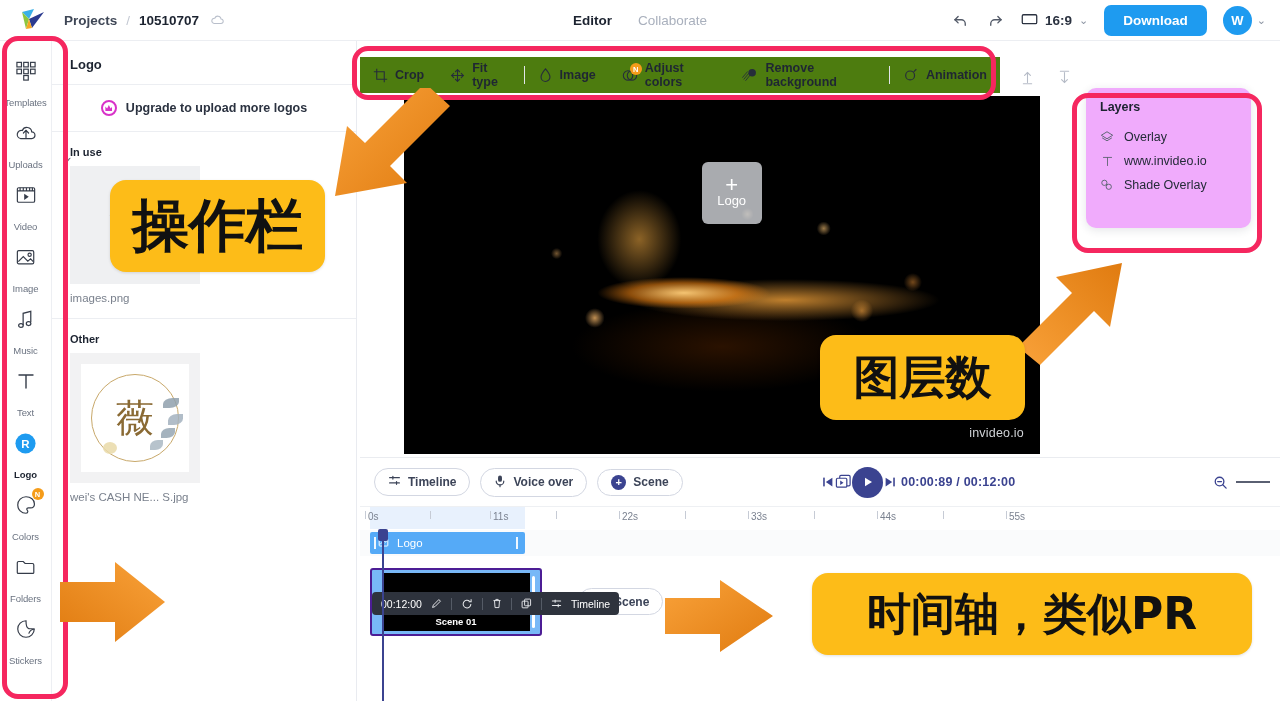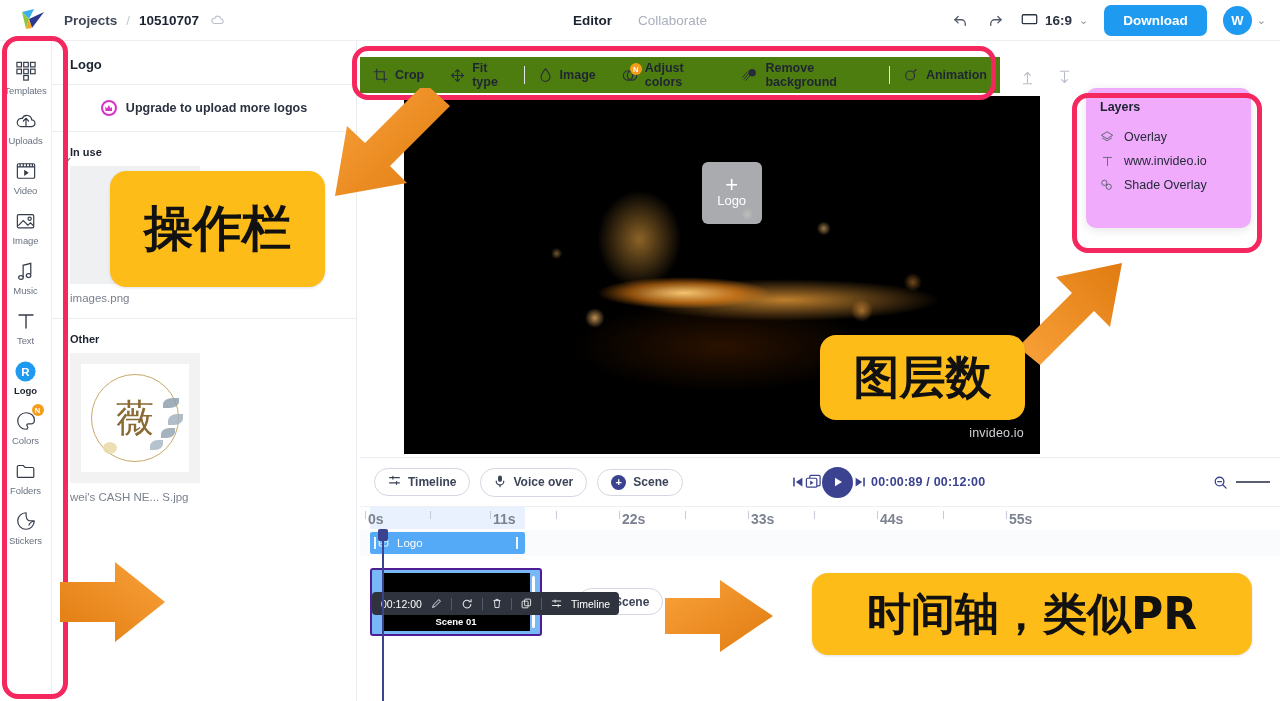--- a/index.html
+++ b/index.html
@@ -50,21 +50,21 @@
   .avatar-chev { color:#8b93a2; font-size:11px; }
 
   
   .rail {
     position:absolute; left:0; top:41px; width:52px; height:660px;
     background:#fff; display:flex; flex-direction:column; align-items:center;
     padding-top:12px; gap:2px; border-right:1px solid #edeff3;
   }
   .rail-item {
     width:52px; display:flex; flex-direction:column; align-items:center;
-    gap:2px; padding:6px 0 5px; cursor:pointer;justify-content:flex-end;
+    gap:14px; padding:6px 0 5px; cursor:pointer;justify-content:flex-end;
   }
   .rail-ico { height:24px; display:flex; align-items:center; justify-content:center; color:#353c49; }
   .rail-lbl { font-size:9.5px; color:#6a7280; letter-spacing:-0.1px; }
   .rail-item.active .rail-lbl { color:#1c2330; font-weight:700; }
   .badge-n {
     position:absolute; right:-7px; top:-5px; width:12px; height:12px; border-radius:50%;
     background:#f59c1a; color:#fff; font-size:7.5px; display:flex;
     align-items:center; justify-content:center; font-weight:700;
   }
   .rail-ico.rel { position:relative; }
@@ -172,29 +172,29 @@
     background:#fff; border-top:1px solid #eaecf0;
   }
   .tl-controls { position:relative; height:48px; display:flex; align-items:center; padding-left:14px; gap:10px; }
   .tl-btn {
     display:flex; align-items:center; gap:7px; border:1px solid #d3d7e2;
     border-radius:16px; padding:5px 13px; font-size:12px; color:#3c4458;
     background:#fff; cursor:pointer; font-weight:600;
     font-family:"Liberation Sans", sans-serif;
   }
   .dot-plus { width:15px; height:15px; border-radius:50%; background:#3b4390; color:#fff; display:flex; align-items:center; justify-content:center; font-size:11px; line-height:1;}
-  .transport { position:absolute; left:431px; display:flex; align-items:center; }
+  .transport { position:absolute; left:461px; display:flex; align-items:center; }
   .t-ico { color:#3b4390; display:flex; align-items:center; cursor:pointer; }
   .play-btn { width:31px; height:31px; border-radius:50%; background:#3b4390; display:flex; align-items:center; justify-content:center; cursor:pointer;}
   .time-read { font-size:12.5px; color:#3b4390; font-weight:700; letter-spacing:.2px; margin-left:4px;}
   .zoom-ctrl { position:absolute; right:10px; display:flex; align-items:center; gap:8px; }
   .zoom-track { width:34px; height:2px; background:#5a6072; }
 
   .ruler { position:relative; height:22px; border-top:1px solid #eef0f3; background:#fff; }
-  .tick { position:absolute; top:4px; font-size:14px; color:#7b8290;font-weight:bold; }
+  .tick { position:absolute; top:4px; font-size:10px; color:#7b8290; }
   .tick-line { position:absolute; top:4px; width:1px; height:8px; background:#c6cbd5; }
   .sel-range { position:absolute; left:10px; top:0; width:155px; height:22px; background:#e8f1fd; }
 
   .track-area { position:relative; background:#fff; }
   .track-row { position:relative; height:26px; background:#fafbfc; margin-top:2px; }
   .clip-logo {
     position:absolute; left:10px; top:2px; width:155px; height:22px;
     background:#55aaf7; border-radius:2px; display:flex; align-items:center;
     gap:8px; padding-left:8px; color:#fff; font-size:11.5px; cursor:pointer;
   }
@@ -775,17 +775,17 @@
   <svg class="arrow" style="left:665px; top:580px;" width="110" height="72" viewBox="0 0 110 72">
     <defs>
         <linearGradient id="g4" x1="0" y1="0" x2="1" y2="1">
       <stop offset="0%" stop-color="#f9a23a"></stop>
           <stop offset="100%" stop-color="#e07b10"></stop>
         </linearGradient>
       </defs>
     <path d="M0 18 L55 18 L55 0 L108 36 L55 72 L55 54 L0 54 Z" fill="url(#g4)"></path>
   </svg>
 
-  <div class="note" style="left:110px; top:171px; width:215px; height:116px; font-size:49px;">操作栏</div>
+  <div class="note" style="left:110px; top:180px; width:215px; height:92px; font-size:57px;">操作栏</div>
   <div class="note" style="left:820px; top:335px; width:205px; height:85px; font-size:46px;">图层数</div>
   <div class="note" style="left:812px; top:573px; width:440px; height:82px; font-size:44px;">时间轴，类似PR</div>
 
 </div>
 
 </body></html>

